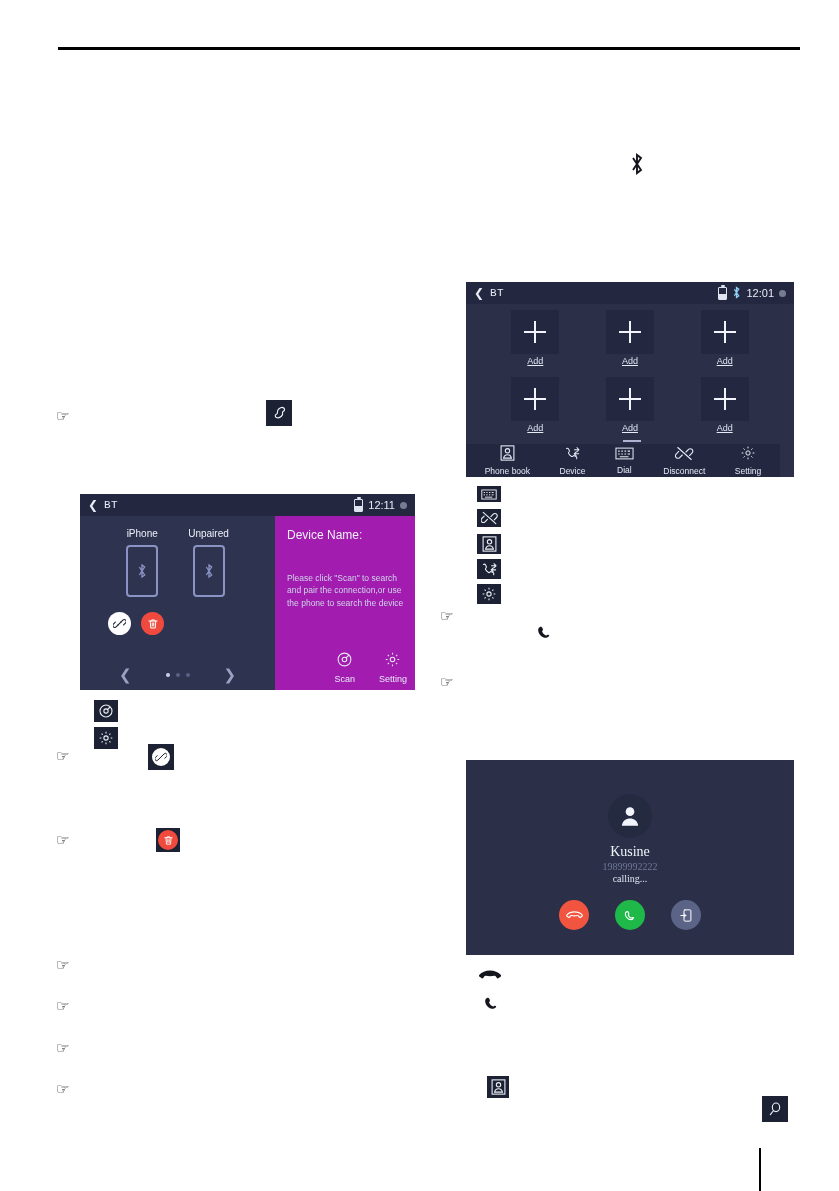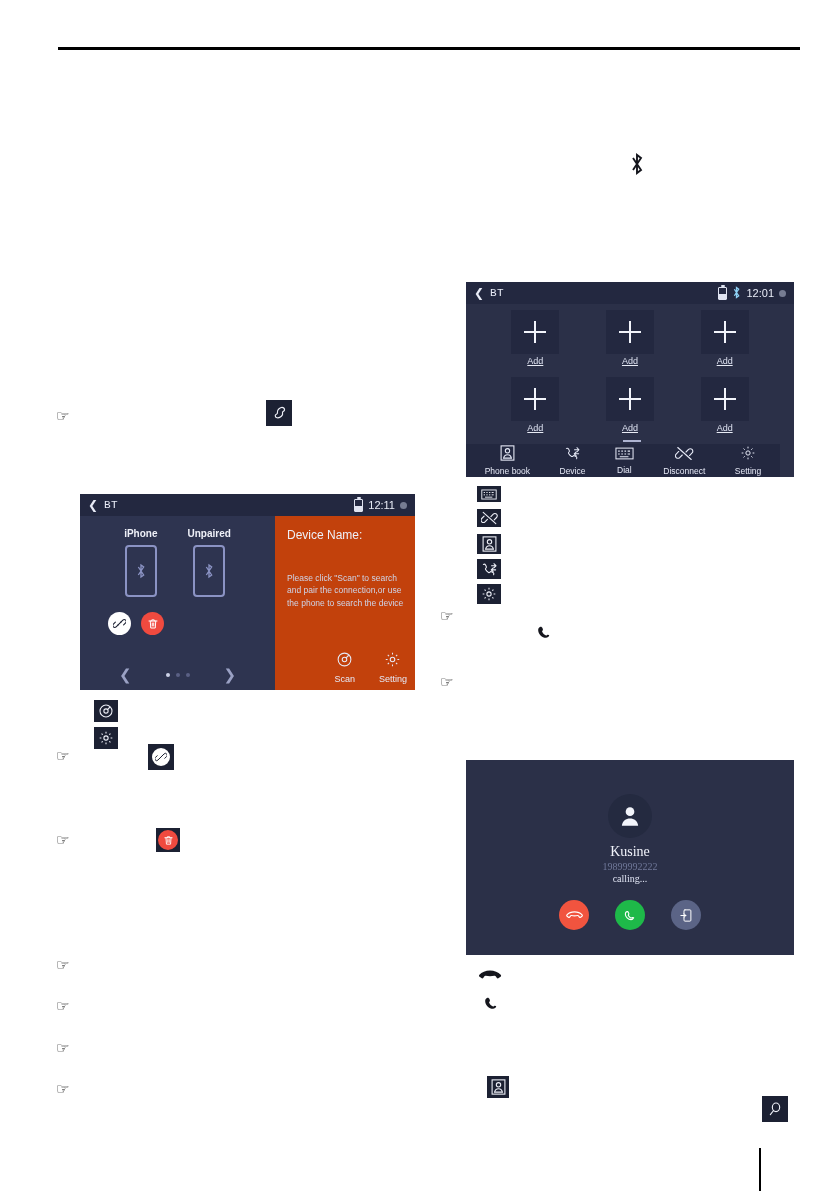--- a/index.html
+++ b/index.html
@@ -112,32 +112,32 @@
   #bt-pair-screen { left: 80px; top: 494px; width: 335px; height: 196px; }
   .pair-body { display: flex; height: 174px; }
   .pair-left {
     width: 195px;
     background: #2e3450;
     position: relative;
     box-sizing: border-box;
   }
   .pair-right {
     flex: 1;
-    background: #c2410c;
+    background: #a21caf;
     box-sizing: border-box;
     padding: 10px 10px 0 12px;
     position: relative;
   }
   .dev-row {
     display: flex;
     justify-content: center;
     gap: 30px;
     padding-top: 12px;
   }
-  .dev { text-align: center; font-weight: bold; }
+  .dev { text-align: center; }
   .dev-label { font-size: 10px; color: #eef0f8; margin-bottom: 6px; }
   .phone-outline {
     width: 28px; height: 48px;
     border: 2px solid #8b93c4;
     border-radius: 4px;
     margin: 0 auto;
     display: flex;
     align-items: center;
     justify-content: center;
   }

